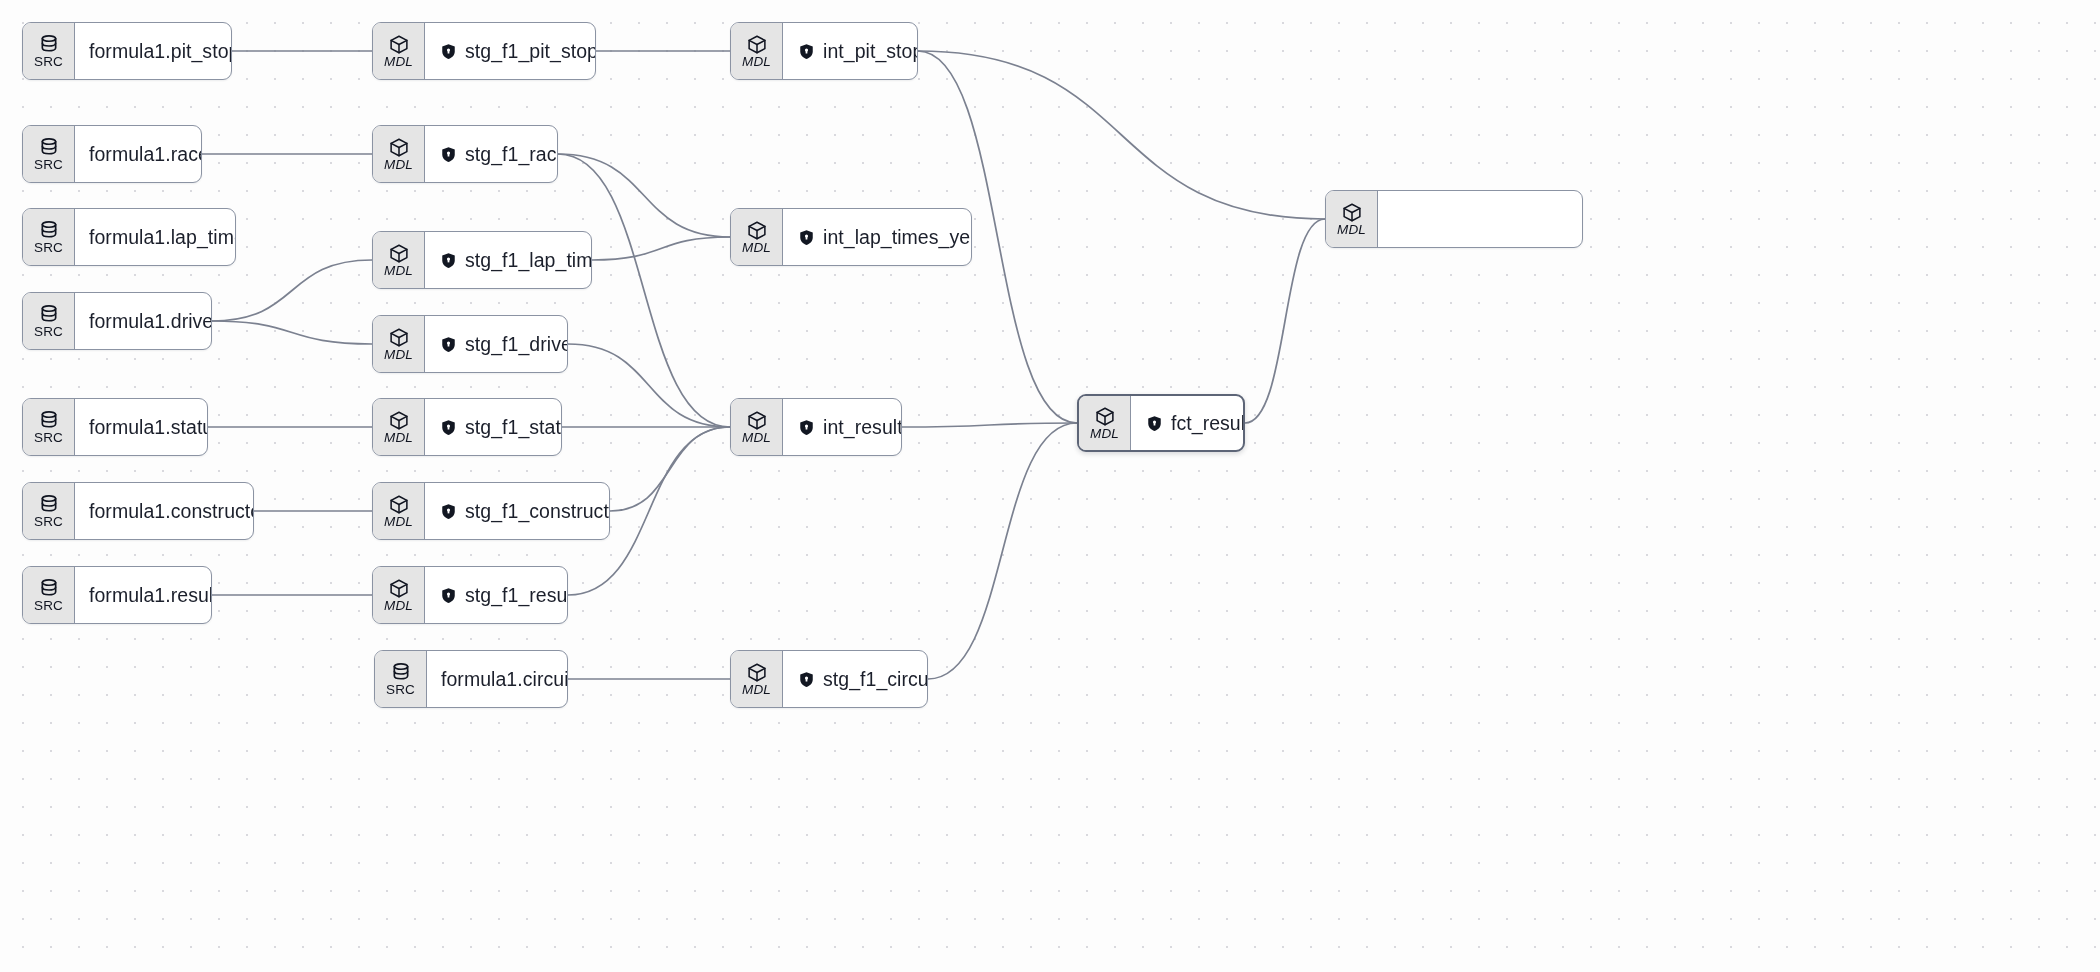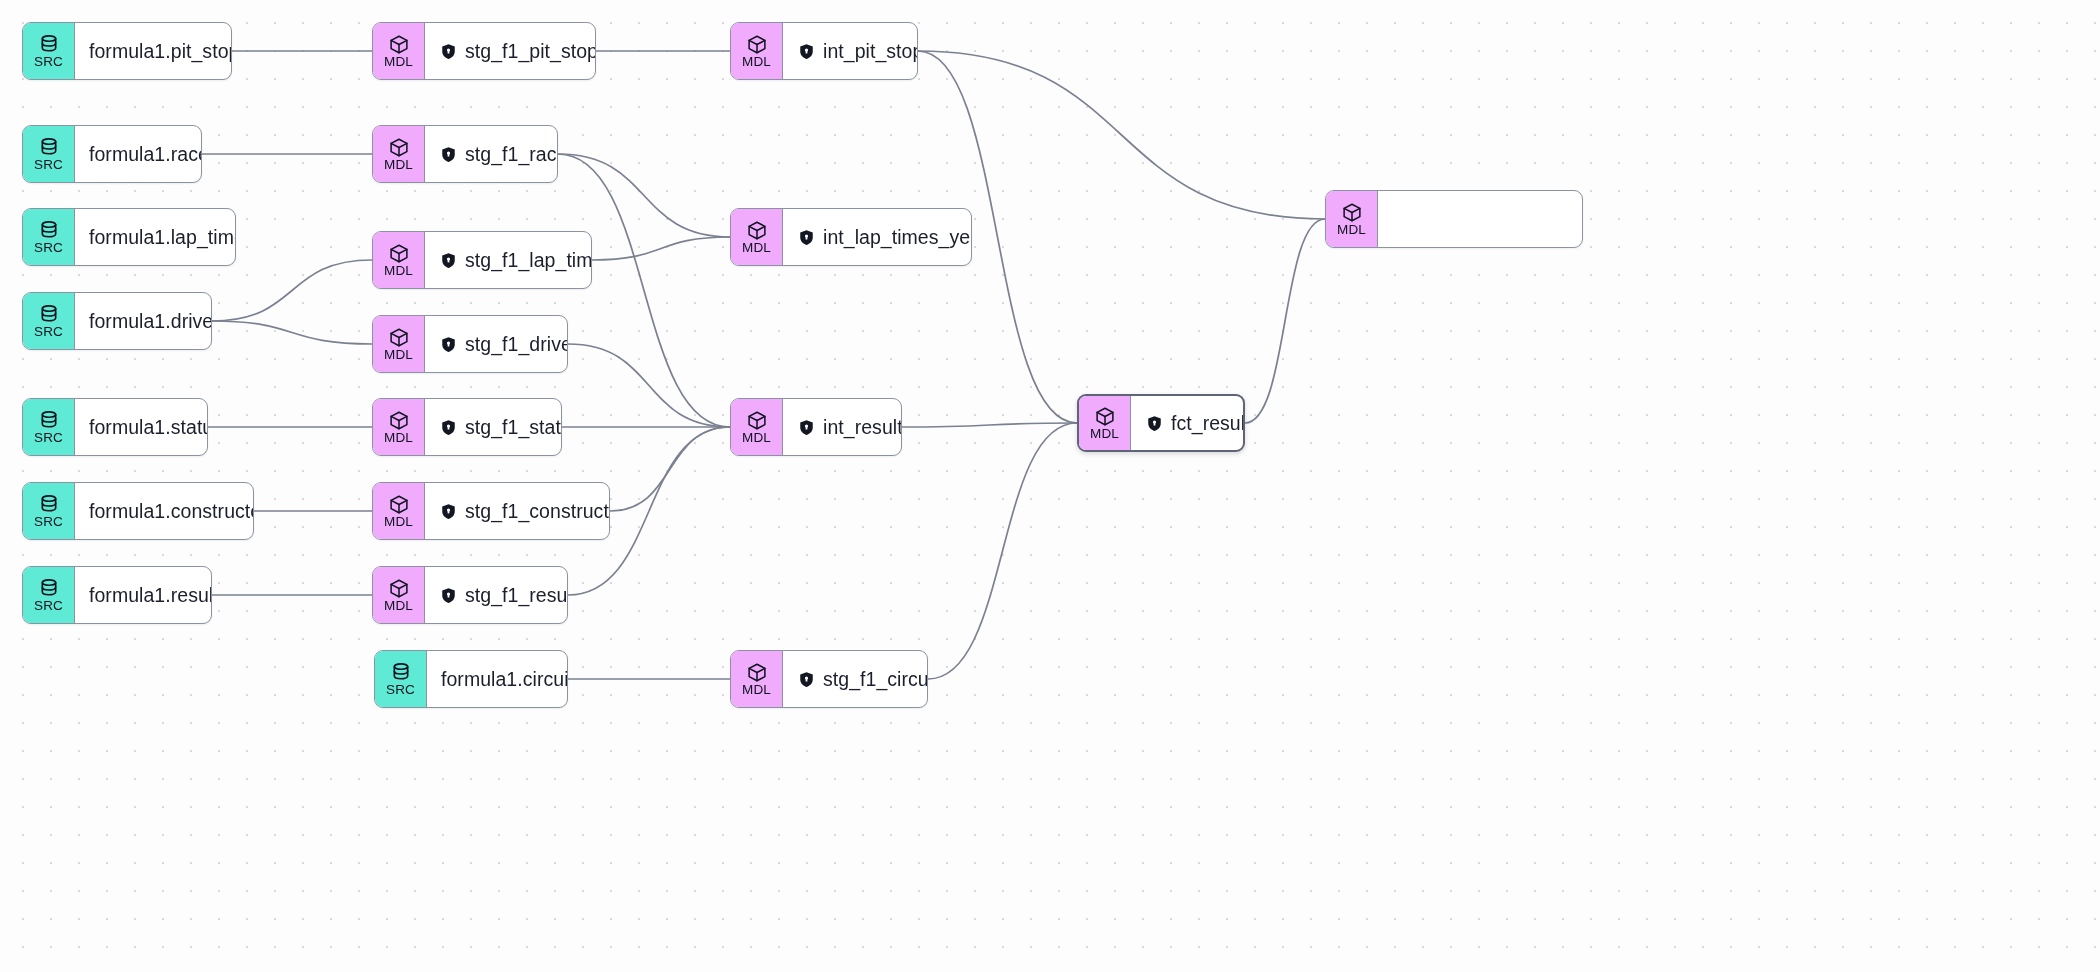--- a/index.html
+++ b/index.html
@@ -50,22 +50,22 @@
     flex: 0 0 auto;
     width: 52px;
     display: flex;
     flex-direction: column;
     align-items: center;
     justify-content: center;
     gap: 0px;
     border-right: 1.4px solid #8b93a3;
     user-select: none;
   }
-  .badge.src { background: #5eead4; }
-  .badge.mdl { background: #f0abfc; }
+  .badge.src { background: #e5e5e5; }
+  .badge.mdl { background: #e5e5e5; font-style: italic; }
   .badge-icon {
     width: 22px; height: 21px;
     display: block;
     line-height: 0;
   }
   .badge-icon svg { display: block; }
   .badge-text {
     font-size: 13.5px;
     line-height: 14px;
     color: #101420;

